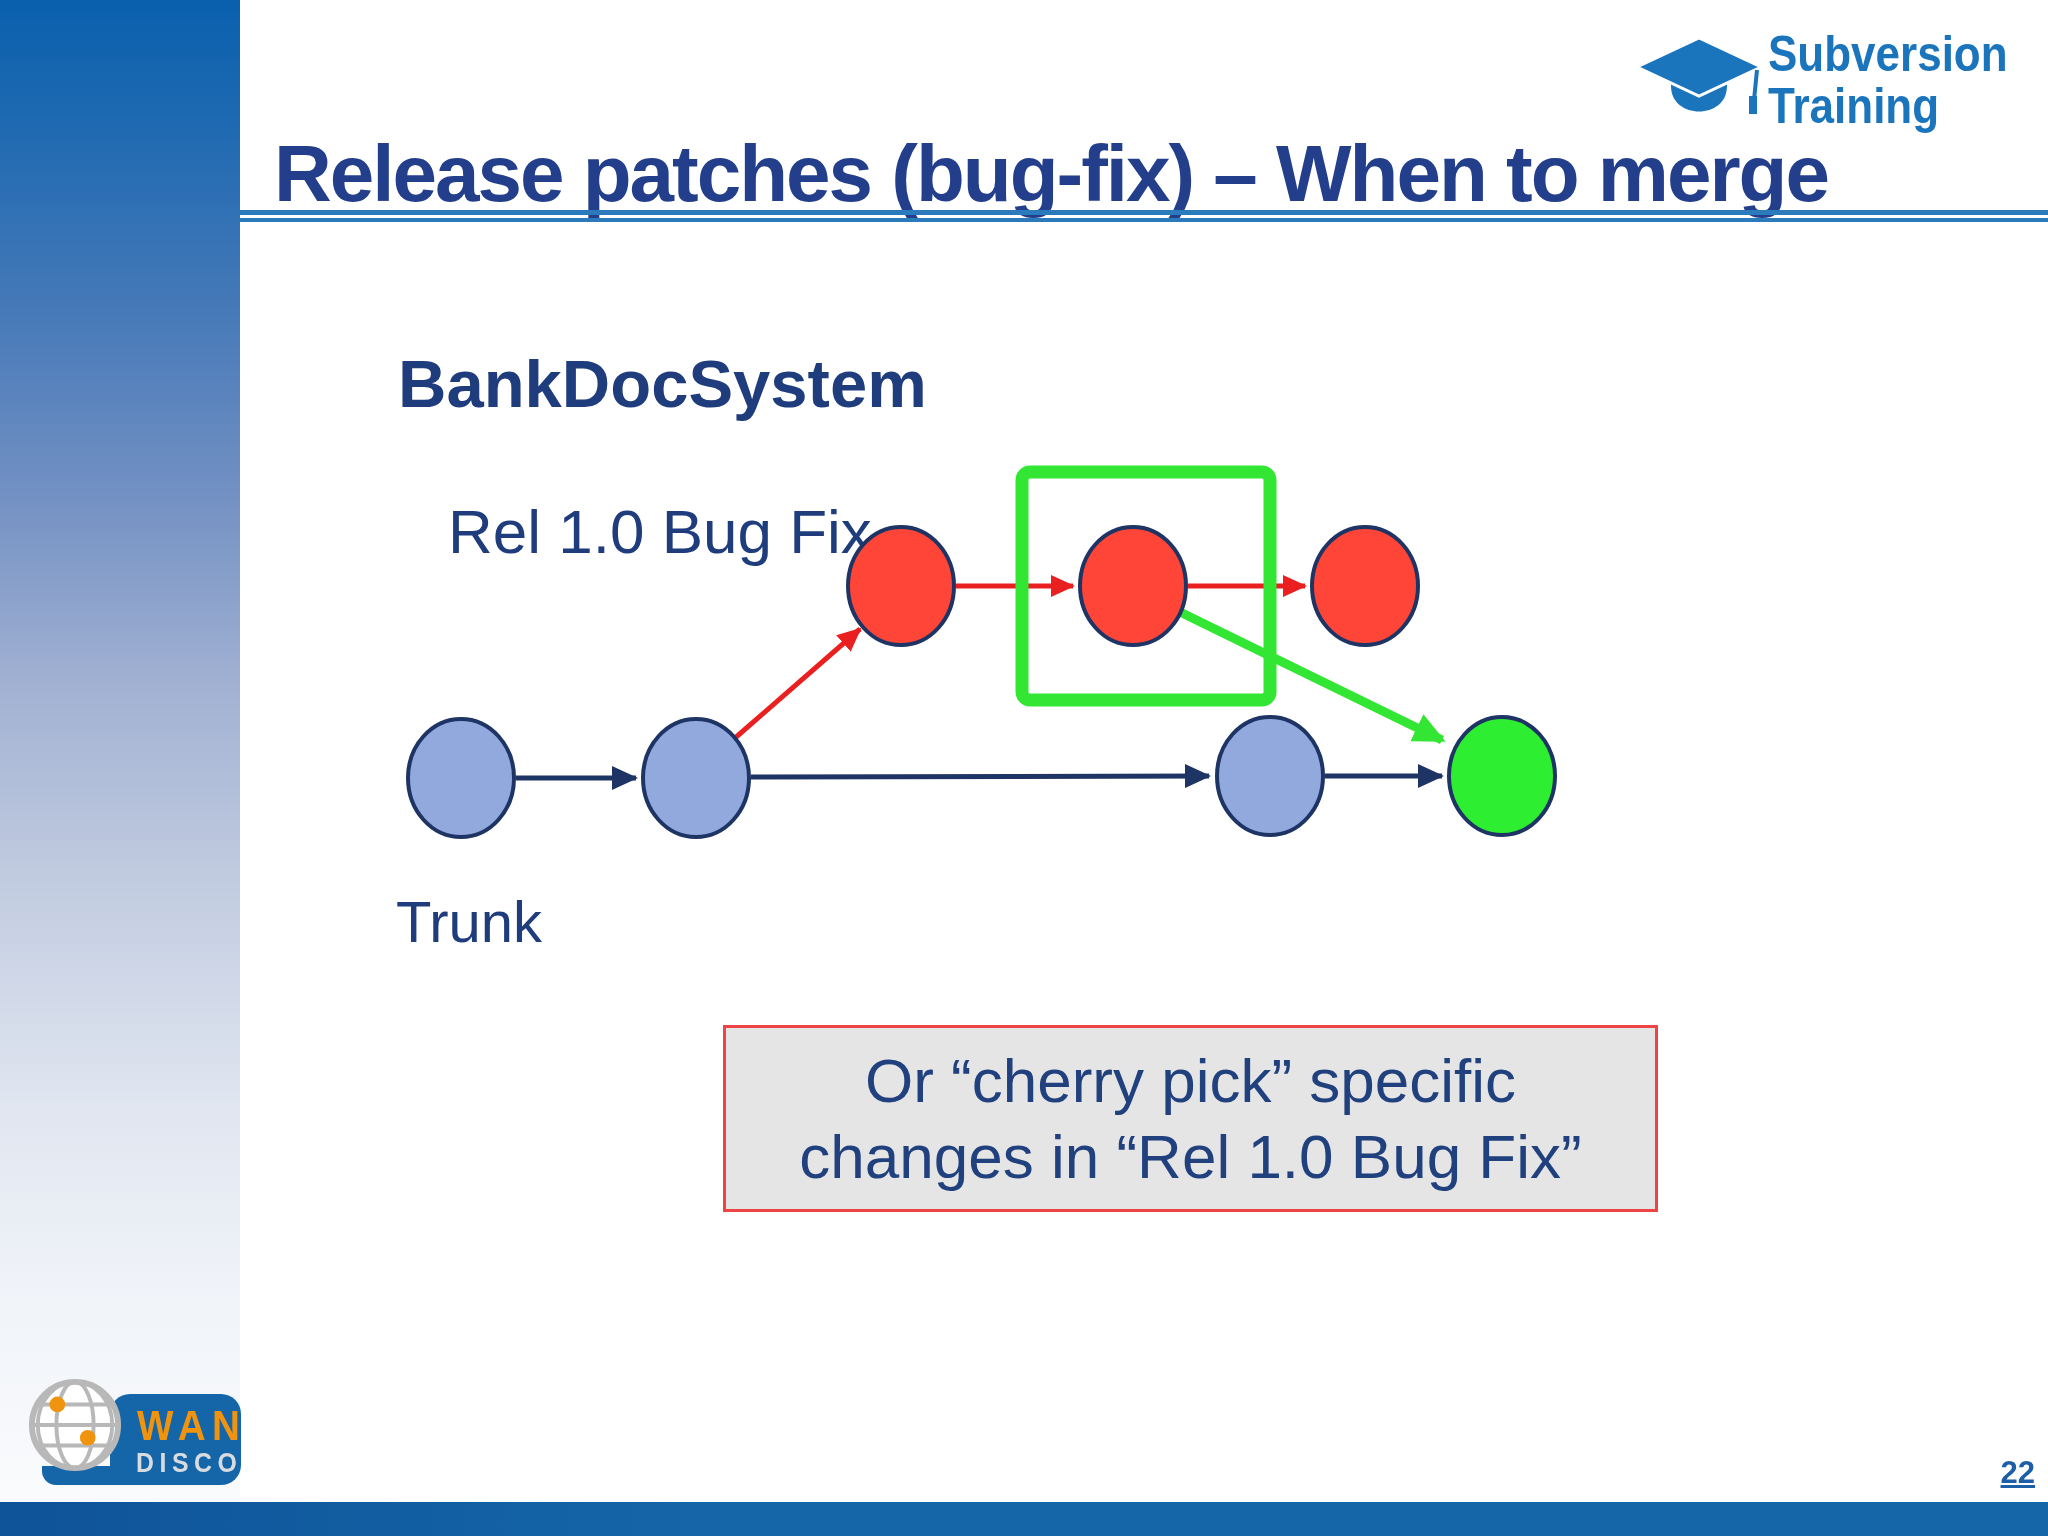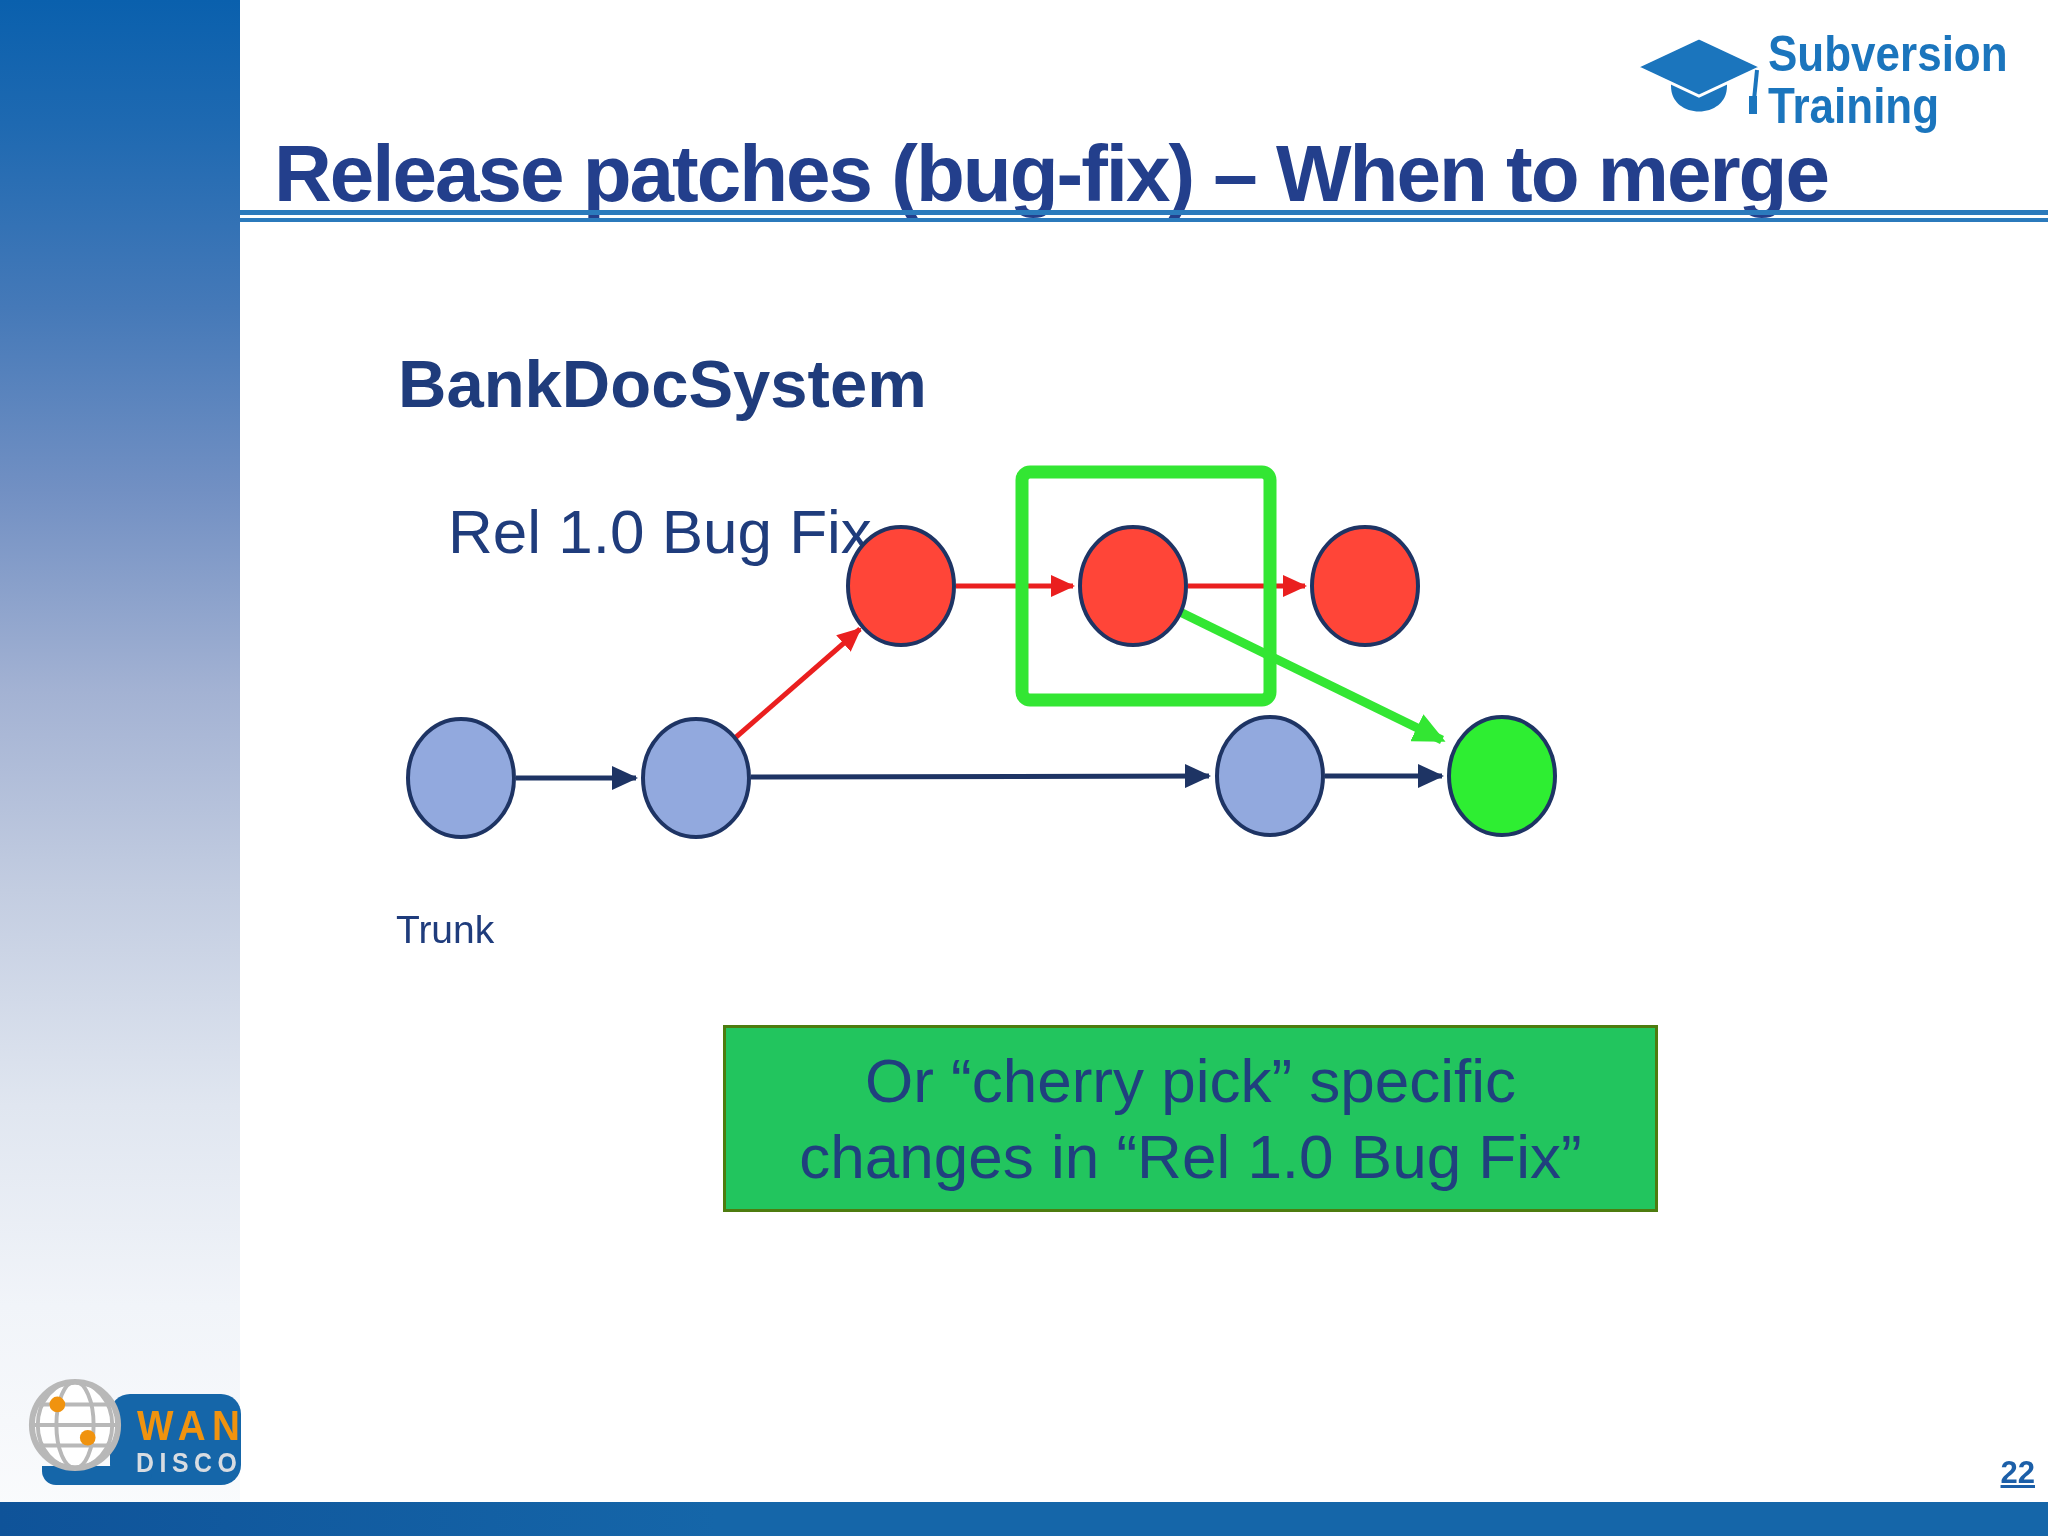--- a/index.html
+++ b/index.html
@@ -42,27 +42,27 @@
   }
   
   .bankdoc{
     position:absolute;left:398px;top:322px;font-size:67px;font-weight:bold;
     color:#1f3c7c;white-space:nowrap;margin-top:23px;
   }
   .branch-label{
     position:absolute;left:448px;top:496px;font-size:62px;color:#1f3c7c;white-space:nowrap;
   }
   .trunk-label{
-    position:absolute;left:396px;top:908px;font-size:39px;color:#1f3c7c;white-space:nowrap;
+    position:absolute;left:396px;top:888px;font-size:58px;color:#1f3c7c;white-space:nowrap;
   }
   .diagram-svg{position:absolute;left:0;top:0;}
   
   .callout{
     position:absolute;left:723px;top:1025px;width:935px;height:187px;
-    background:#22c55e;border:3px solid #4d7c0f;box-sizing:border-box;
+    background:#e5e5e5;border:3px solid #ef4444;box-sizing:border-box;
     display:flex;flex-direction:column;justify-content:center;align-items:center;
     color:#20407e;font-size:62px;line-height:76px;text-align:center;
   }
   
   .wd-rect{
     position:absolute;left:110px;top:1394px;width:131px;height:91px;
     background:#1566a9;border-radius:20px;
   }
   .wd-tail{
     position:absolute;left:42px;top:1466px;width:110px;height:19px;

